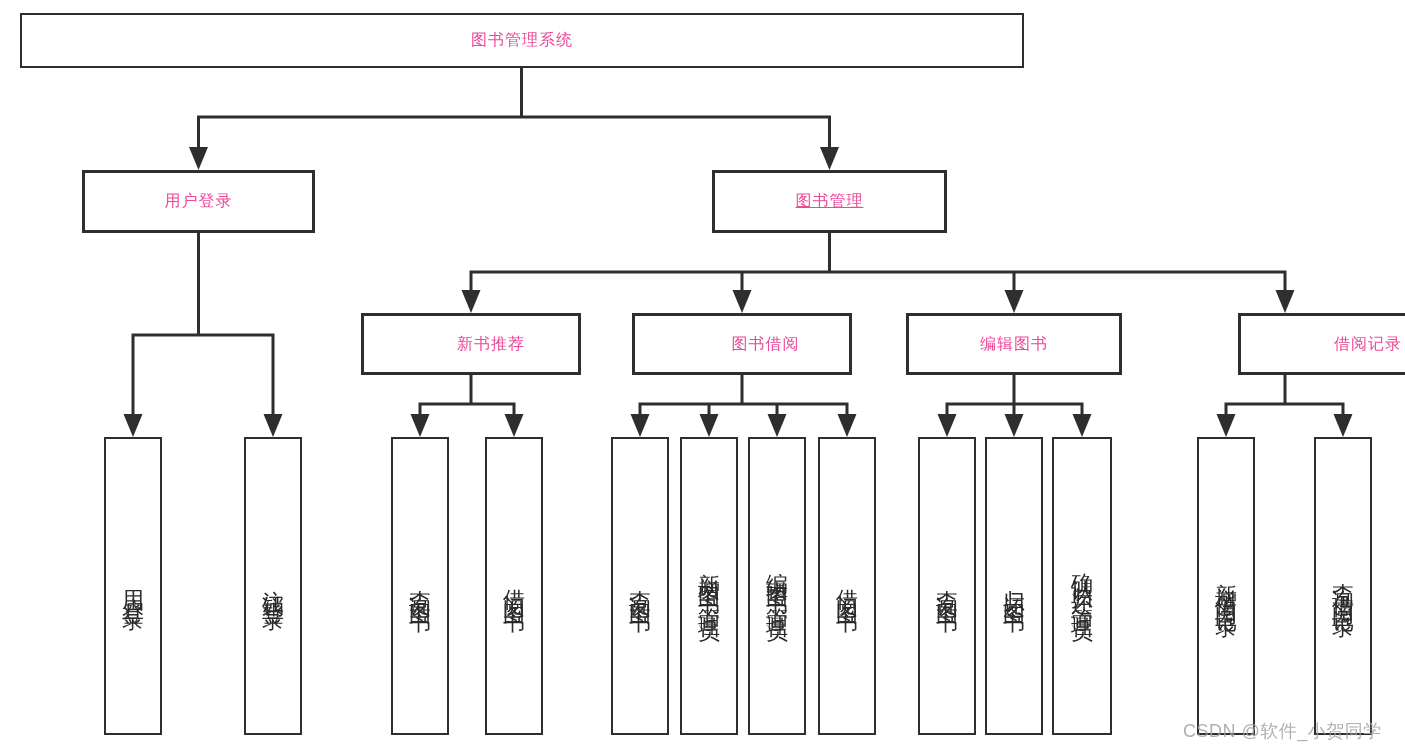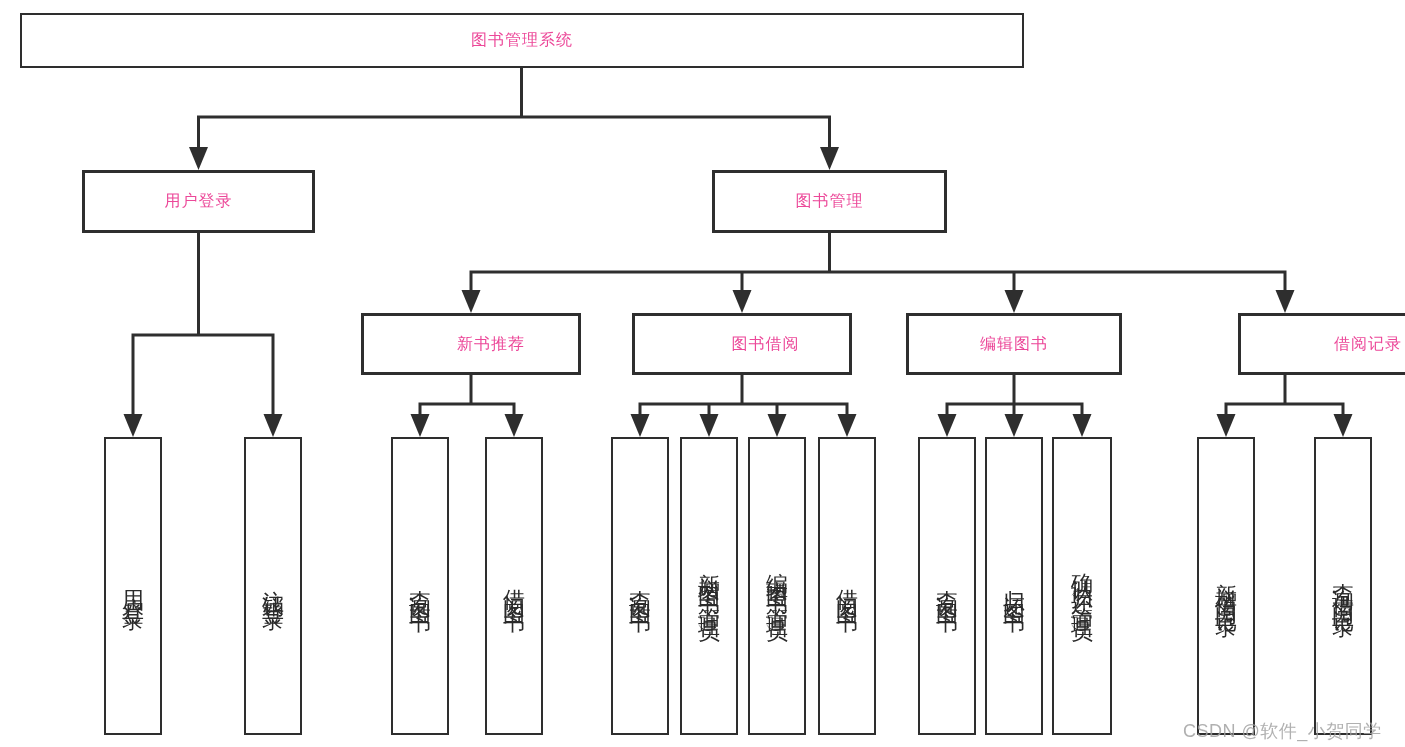--- a/index.html
+++ b/index.html
@@ -70,21 +70,21 @@
       <polygon class="arrow" points="1004.5,414 1023.5,414 1014,437"></polygon>
       <polygon class="arrow" points="1072.5,414 1091.5,414 1082,437"></polygon>
       <polygon class="arrow" points="1216.5,414 1235.5,414 1226,437"></polygon>
       <polygon class="arrow" points="1333.5,414 1352.5,414 1343,437"></polygon>
     </g>
   </svg>
 
   <div class="node root">图书管理系统</div>
 
   <div class="node lvl2" style="left:82px;width:233px;">用户登录</div>
-  <div class="node lvl2" style="left:712px;width:235px;">图书管理</div>
+  <div class="node lvl2" style="left:712px;width:235px;text-decoration:underline;">图书管理</div>
 
   <div class="node lvl3" style="left:361px;width:220px;padding-left:40px;">新书推荐</div>
   <div class="node lvl3" style="left:632px;width:220px;padding-left:47px;">图书借阅</div>
   <div class="node lvl3" style="left:906px;width:216px;">编辑图书</div>
   <div class="node lvl3" style="left:1238px;width:260px;">借阅记录</div>
 
   <div class="node leaf" style="left:104px;width:58px;">用户登录</div>
   <div class="node leaf" style="left:244px;width:58px;">注销登录</div>
 
   <div class="node leaf" style="left:391px;width:58px;">查询图书</div>

